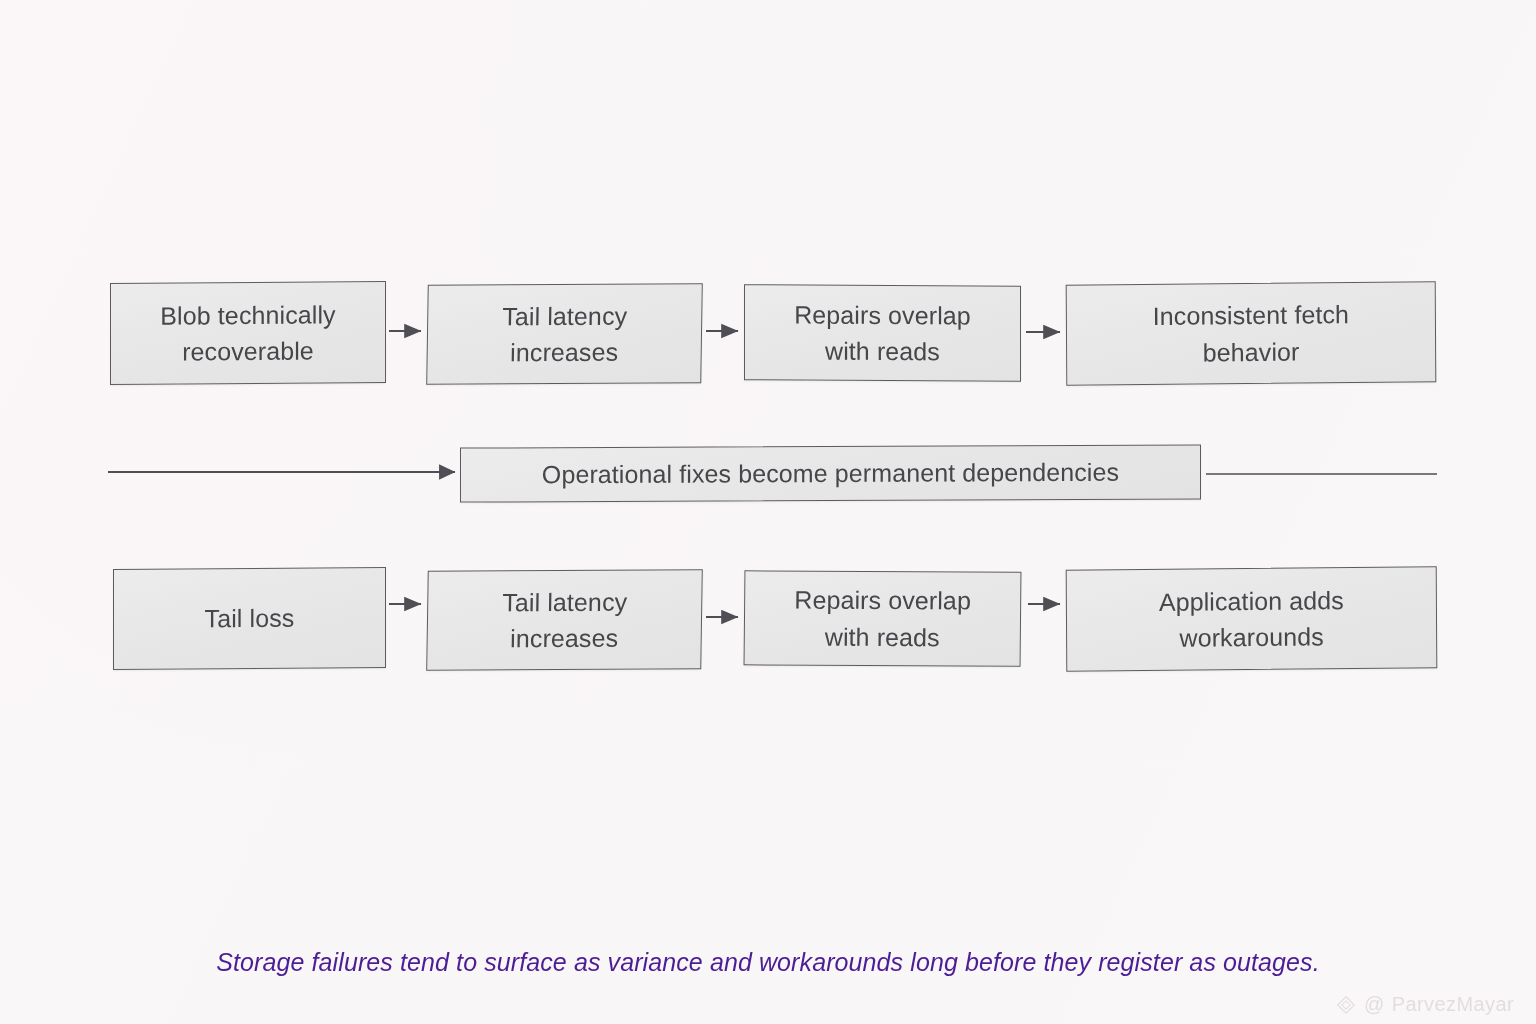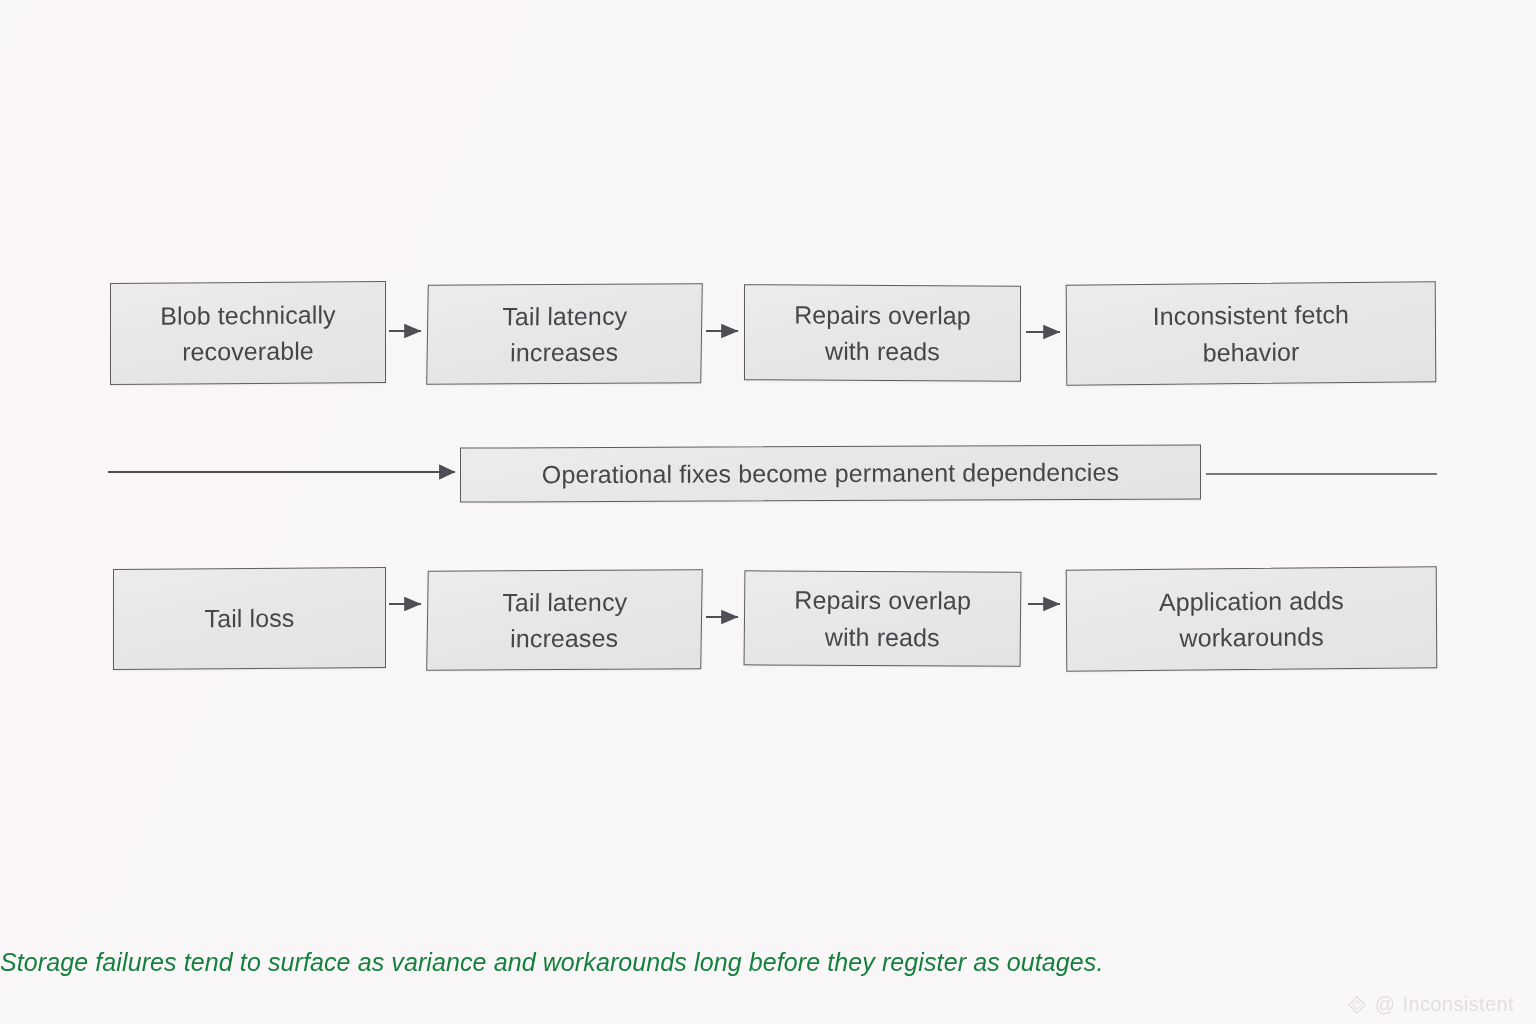--- a/index.html
+++ b/index.html
@@ -86,23 +86,24 @@
     width: 1536px; height: 1024px;
     pointer-events: none;
   }
 
   
   .caption {
     position: absolute;
     left: 0;
     right: 0;
     top: 948px;
+    text-align: center;
     font-style: italic;
     font-size: 25px;
-    color: #15803d;
+    color: #4c1d95;
     letter-spacing: 0.1px;
   }
 
   
   .watermark {
     position: absolute;
     right: 22px;
     bottom: 8px;
     display: flex;
     align-items: center;
@@ -212,16 +213,16 @@
   </div>
 
   <div class="caption">Storage failures tend to surface as variance and workarounds long before they register as outages.</div>
 
   <div class="watermark">
     <svg class="wm-logo" viewBox="0 0 24 24" xmlns="http://www.w3.org/2000/svg">
       <path d="M12 3 L21 12 L12 21 L3 12 Z" fill="none" stroke="#e3dde2" stroke-width="1.3"></path>
       <path d="M12 7.5 L16.5 12 L12 16.5 L7.5 12 Z" fill="none" stroke="#e3dde2" stroke-width="1.1"></path>
     </svg>
     <span class="wm-at">@</span>
-    <span>Inconsistent</span>
+    <span>ParvezMayar</span>
   </div>
 
 </div>
 
 </body></html>

